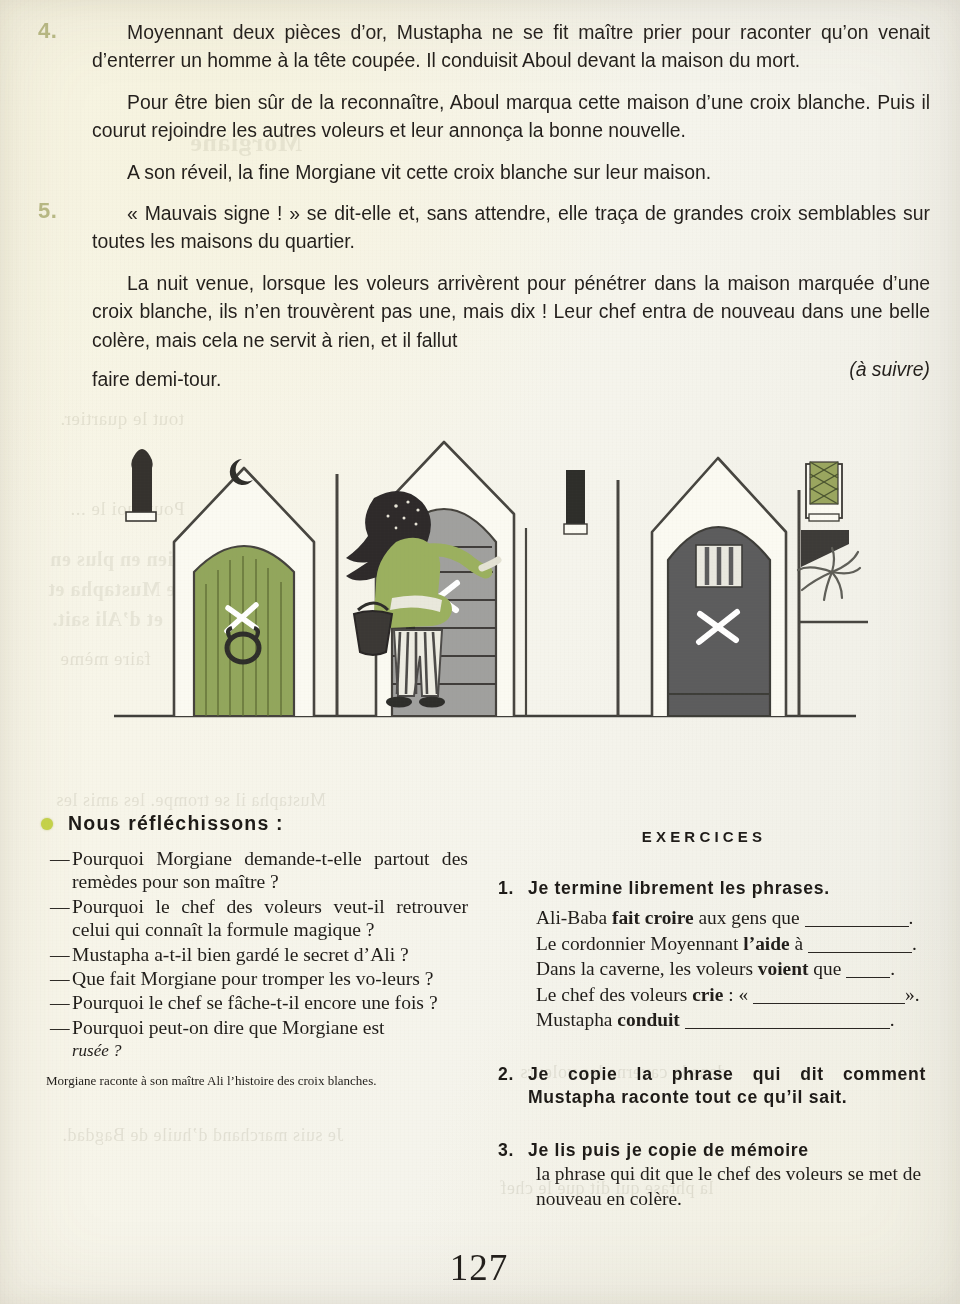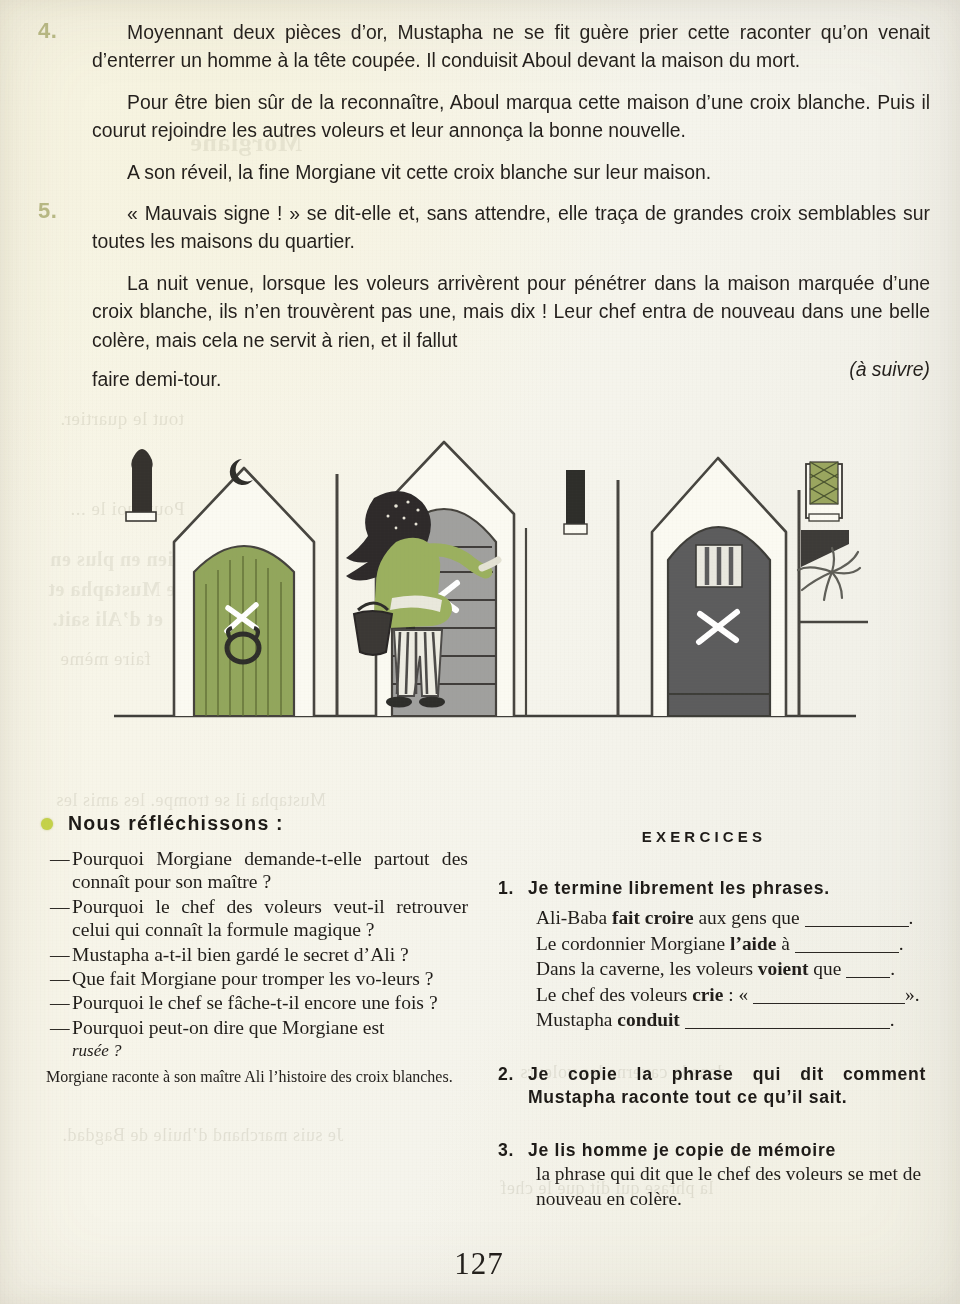--- a/index.html
+++ b/index.html
@@ -85,21 +85,21 @@
   ul.qs{list-style:none;margin:0;padding:0 0 0 12px;}
   ul.qs li{
     position:relative;padding-left:22px;
     font-size:19.6px;line-height:23.4px;color:#201d1a;
     text-align:justify;margin-bottom:1px;
   }
   ul.qs li .dash{position:absolute;left:0;top:0;}
   ul.qs li i{font-style:italic;font-size:17px;}
 
   .parler-text{
-    padding-left:8px;font-size:16px;line-height:26px;color:#201d1a;
+    padding-left:8px;font-size:13px;line-height:33px;color:#201d1a;
     text-align:justify;
   }
 
   .ex-title{
     font-family:"Liberation Sans",sans-serif;
     font-weight:bold;font-size:15px;letter-spacing:4.2px;color:#1d1a17;
     text-align:center;margin:0 0 32px 0;padding-right:16px;
   }
   .ex-item{margin-bottom:5px;}
   .ex-head{
@@ -118,21 +118,21 @@
     display:inline-block;border-bottom:1.7px solid #2a2622;
     vertical-align:-3px;height:14px;
   }
   .ex-body{
     padding-left:38px;font-size:19.4px;line-height:24.6px;color:#201d1a;
     text-align:left;
   }
 
   #folio{
     position:absolute;left:0;top:1246px;width:958px;text-align:center;
-    font-family:"Liberation Serif",serif;font-size:31px;color:#211e1b;
+    font-family:"Liberation Serif",serif;font-size:37px;color:#211e1b;
     letter-spacing:1px;
   }
 </style>
 </head>
 <body>
 
 <div id="page">
 
   <div class="ghost" style="left:60px;top:408px;font-size:19px;">tout le quartier.</div>
   <div class="ghost" style="left:70px;top:498px;font-size:19px;">Pourquoi le ...</div>
@@ -143,21 +143,21 @@
   <div class="ghost" style="left:56px;top:790px;font-size:18px;">Mustapha il se trompe. les amis les</div>
   <div class="ghost" style="left:62px;top:1125px;font-size:18px;">Je suis marchand d’huile de Bagdad.</div>
   <div class="ghost" style="left:520px;top:1062px;font-size:18px;">dans la caverne les voleurs</div>
   <div class="ghost" style="left:500px;top:1178px;font-size:18px;">la phrase qui dit que le chef</div>
   <div class="ghost b" style="left:190px;top:128px;font-size:26px;">Morgiane</div>
 
   <div class="seq" style="top:18px;">4.</div>
   <div class="seq" style="top:198px;">5.</div>
 
   <div id="story">
-    <p>Moyennant deux pièces d’or, Mustapha ne se fit guère prier cette raconter qu’on venait d’enterrer un homme à la tête coupée. Il conduisit Aboul devant la maison du mort.</p>
+    <p>Moyennant deux pièces d’or, Mustapha ne se fit maître prier pour raconter qu’on venait d’enterrer un homme à la tête coupée. Il conduisit Aboul devant la maison du mort.</p>
     <p class="gap">Pour être bien sûr de la reconnaître, Aboul marqua cette maison d’une croix blanche. Puis il courut rejoindre les autres voleurs et leur annonça la bonne nouvelle.</p>
     <p class="gap" style="text-align:left;">A son réveil, la fine Morgiane vit cette croix blanche sur leur maison.</p>
     <p class="gap">« Mauvais signe ! » se dit-elle et, sans attendre, elle traça de grandes croix semblables sur toutes les maisons du quartier.</p>
     <p class="gap">La nuit venue, lorsque les voleurs arrivèrent pour pénétrer dans la maison marquée d’une croix blanche, ils n’en trouvèrent pas une, mais dix ! Leur chef entra de nouveau dans une belle colère, mais cela ne servit à rien, et il fallut</p>
     <div class="asuivre-row">
       <span class="l">faire demi-tour.</span>
       <span class="r">(à suivre)</span>
     </div>
   </div>
 
@@ -340,21 +340,21 @@
 
     <div class="col-left">
       <div class="sec-head">
         <span class="bullet"></span>
         <span>Nous réfléchissons :</span>
       </div>
 
       <ul class="qs">
         <li>
           <span class="dash">—</span>
-          <span>Pourquoi Morgiane demande-t-elle partout des connaît pour son maître ?</span>
+          <span>Pourquoi Morgiane demande-t-elle partout des remèdes pour son maître ?</span>
         </li>
         <li>
           <span class="dash">—</span>
           <span>Pourquoi le chef des voleurs veut-il retrouver celui qui connaît la formule magique ?</span>
         </li>
         <li style="text-align:left;">
           <span class="dash">—</span>
           <span>Mustapha a-t-il bien gardé le secret d’Ali ?</span>
         </li>
         <li>
@@ -381,21 +381,21 @@
       <div class="ex-item">
         <div class="ex-head">
           <span class="num">1.</span>
           <span>Je termine librement les phrases.</span>
         </div>
         <div class="ex-lines">
           <div>
             <span>Ali-Baba </span><b>fait croire</b><span> aux gens que </span><span class="blank" style="width:104px;"></span><span>.</span>
           </div>
           <div>
-            <span>Le cordonnier Morgiane </span><b>l’aide</b><span> à </span><span class="blank" style="width:104px;"></span><span>.</span>
+            <span>Le cordonnier Moyennant </span><b>l’aide</b><span> à </span><span class="blank" style="width:104px;"></span><span>.</span>
           </div>
           <div>
             <span>Dans la caverne, les voleurs </span><b>voient</b><span> que </span><span class="blank" style="width:44px;"></span><span>.</span>
           </div>
           <div>
             <span>Le chef des voleurs </span><b>crie</b><span> : « </span><span class="blank" style="width:152px;"></span><span>».</span>
           </div>
           <div>
             <span>Mustapha </span><b>conduit</b><span> </span><span class="blank" style="width:205px;"></span><span>.</span>
           </div>
@@ -405,21 +405,21 @@
       <div class="ex-item" style="margin-top:30px;">
         <div class="ex-head">
           <span class="num">2.</span>
           <span>Je copie la phrase qui dit comment Mustapha raconte tout ce qu’il sait.</span>
         </div>
       </div>
 
       <div class="ex-item" style="margin-top:30px;">
         <div class="ex-head">
           <span class="num">3.</span>
-          <span>Je lis homme je copie de mémoire</span>
+          <span>Je lis puis je copie de mémoire</span>
         </div>
         <div class="ex-body">la phrase qui dit que le chef des voleurs se met de nouveau en colère.</div>
       </div>
     </div>
   </div>
 
   <div id="folio">127</div>
 
   <div id="grain"></div>
   <div id="vignette"></div>

